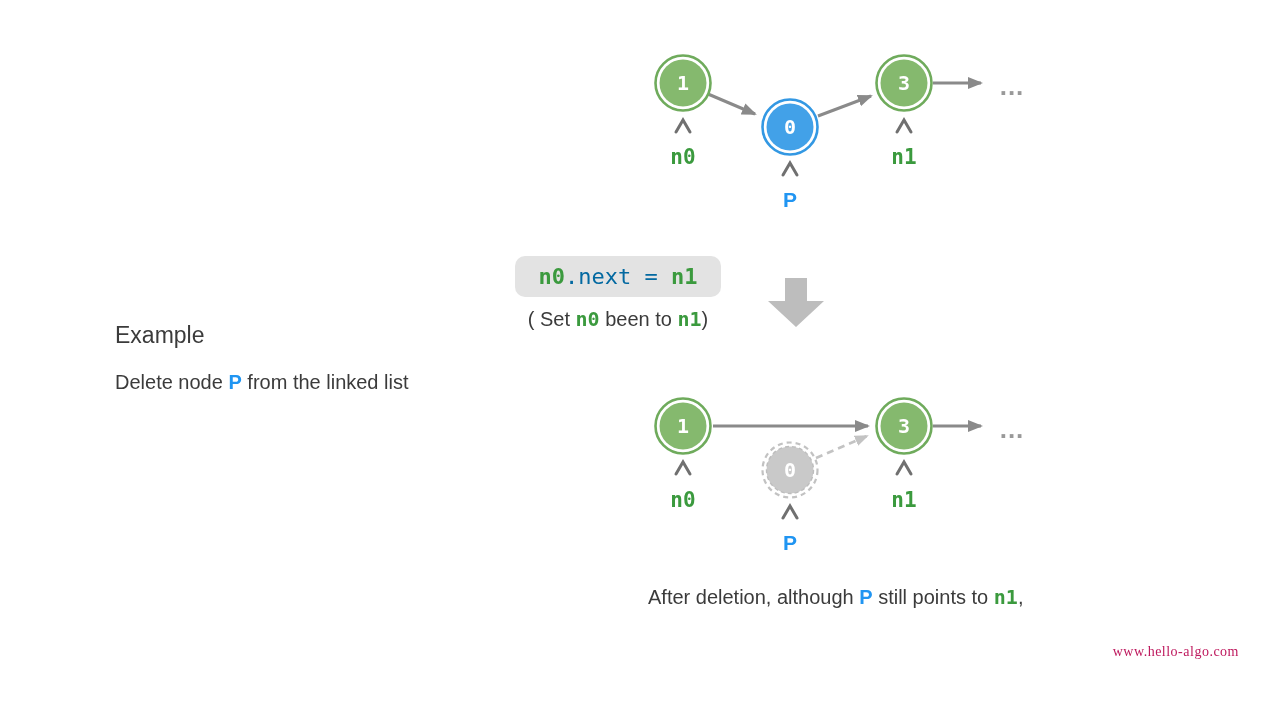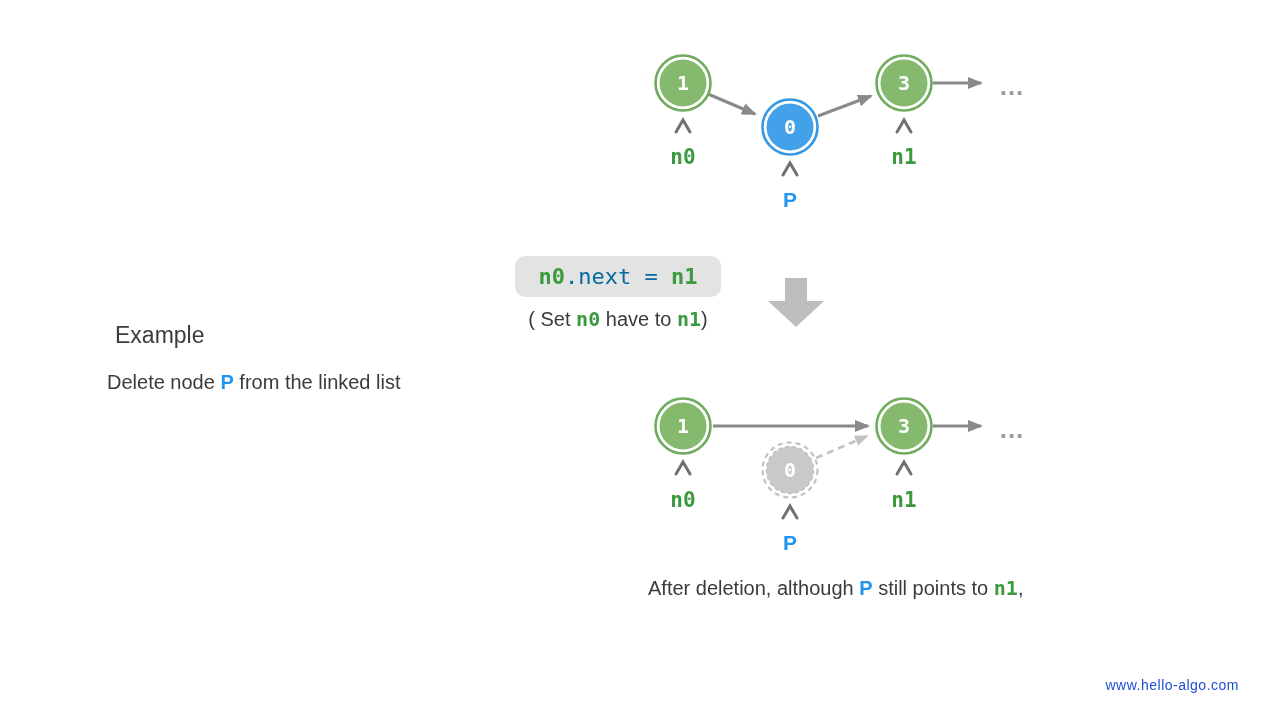--- a/index.html
+++ b/index.html
@@ -5,36 +5,36 @@
   html,body{margin:0;padding:0;}
   body{
     width:1280px;height:720px;background:#ffffff;overflow:hidden;position:relative;
     font-family:"Liberation Sans","DejaVu Sans",sans-serif;color:#3b3b3b;
   }
   .stage{position:absolute;inset:0;width:1280px;height:720px;}
   .abs{position:absolute;}
 
   
   .example-title{left:115px;top:322px;font-size:23px;font-weight:normal;color:#3b3b3b;}
-  .example-desc{left:107px;top:371px;font-size:20px;color:#3b3b3b;white-space:nowrap;}
+  .example-desc{left:115px;top:371px;font-size:20px;color:#3b3b3b;white-space:nowrap;}
 
   
   .codebox{
     left:515px;top:256px;width:206px;height:41px;background:#e3e3e3;border-radius:10px;
     display:flex;align-items:center;justify-content:center;white-space:pre;
     font-family:"DejaVu Sans Mono","Liberation Mono",monospace;font-size:22px;
   }
   .caption{left:497px;top:307px;width:242px;text-align:center;font-size:20px;white-space:pre;}
 
   
-  .conclusion{left:648px;top:577px;font-size:20px;line-height:23px;color:#3b3b3b;white-space:nowrap;}
+  .conclusion{left:648px;top:577px;font-size:20px;line-height:41px;color:#3b3b3b;white-space:nowrap;}
 
   
-  .watermark{right:41px;top:677px;font-family:Liberation Sans, sans-serif;
-    font-size:14px;color:#1d4ed8;letter-spacing:0.5px;}
+  .watermark{right:41px;top:644px;font-family:Liberation Serif, serif;
+    font-size:14px;color:#be185d;letter-spacing:0.5px;}
 
   
   .b{font-weight:bold;}
   .blue{color:#2095f2;}
   .green{color:#3b9a3e;}
   .mono{font-family:"DejaVu Sans Mono","Liberation Mono",monospace;}
   .dark{color:#0369a1;}
 
   
   svg{position:absolute;left:0;top:0;}
@@ -59,21 +59,21 @@
 </style>
 </head>
 <body>
 
 <div class="stage">
 
   <div class="abs example-title">Example</div>
   <div class="abs example-desc"><span>Delete node </span><span class="b blue">P</span><span> from the linked list</span></div>
 
   <div class="abs codebox"><span class="b green">n0</span><span class="dark">.next = </span><span class="b green">n1</span></div>
-  <div class="abs caption"><span>( Set </span><span class="mono b green">n0</span><span> have to </span><span class="mono b green">n1</span><span>)</span></div>
+  <div class="abs caption"><span>( Set </span><span class="mono b green">n0</span><span> been to </span><span class="mono b green">n1</span><span>)</span></div>
 
   <svg width="1280" height="720" viewBox="0 0 1280 720">
     <defs>
       <marker id="ah" markerUnits="userSpaceOnUse" markerWidth="15" markerHeight="12" refX="13" refY="6" orient="auto">
         <path d="M0,0 L15,6 L0,12 Z" fill="#8a8a8a"></path>
       </marker>
       <marker id="ahl" markerUnits="userSpaceOnUse" markerWidth="14" markerHeight="11" refX="12" refY="5.5" orient="auto">
         <path d="M0,0 L14,5.5 L0,11 Z" fill="#c3c3c3"></path>
       </marker>
     </defs>

